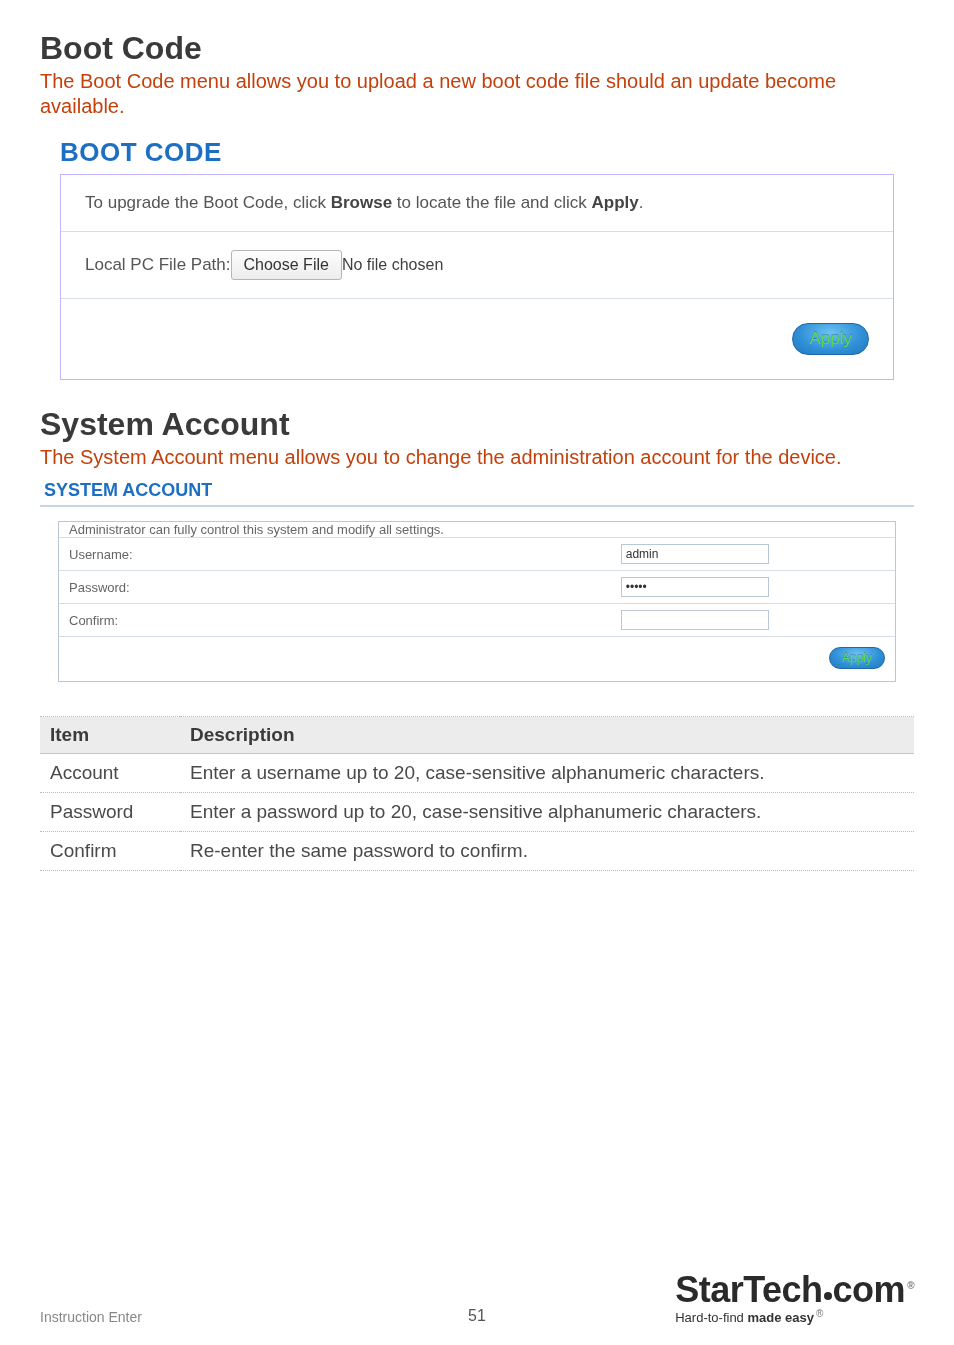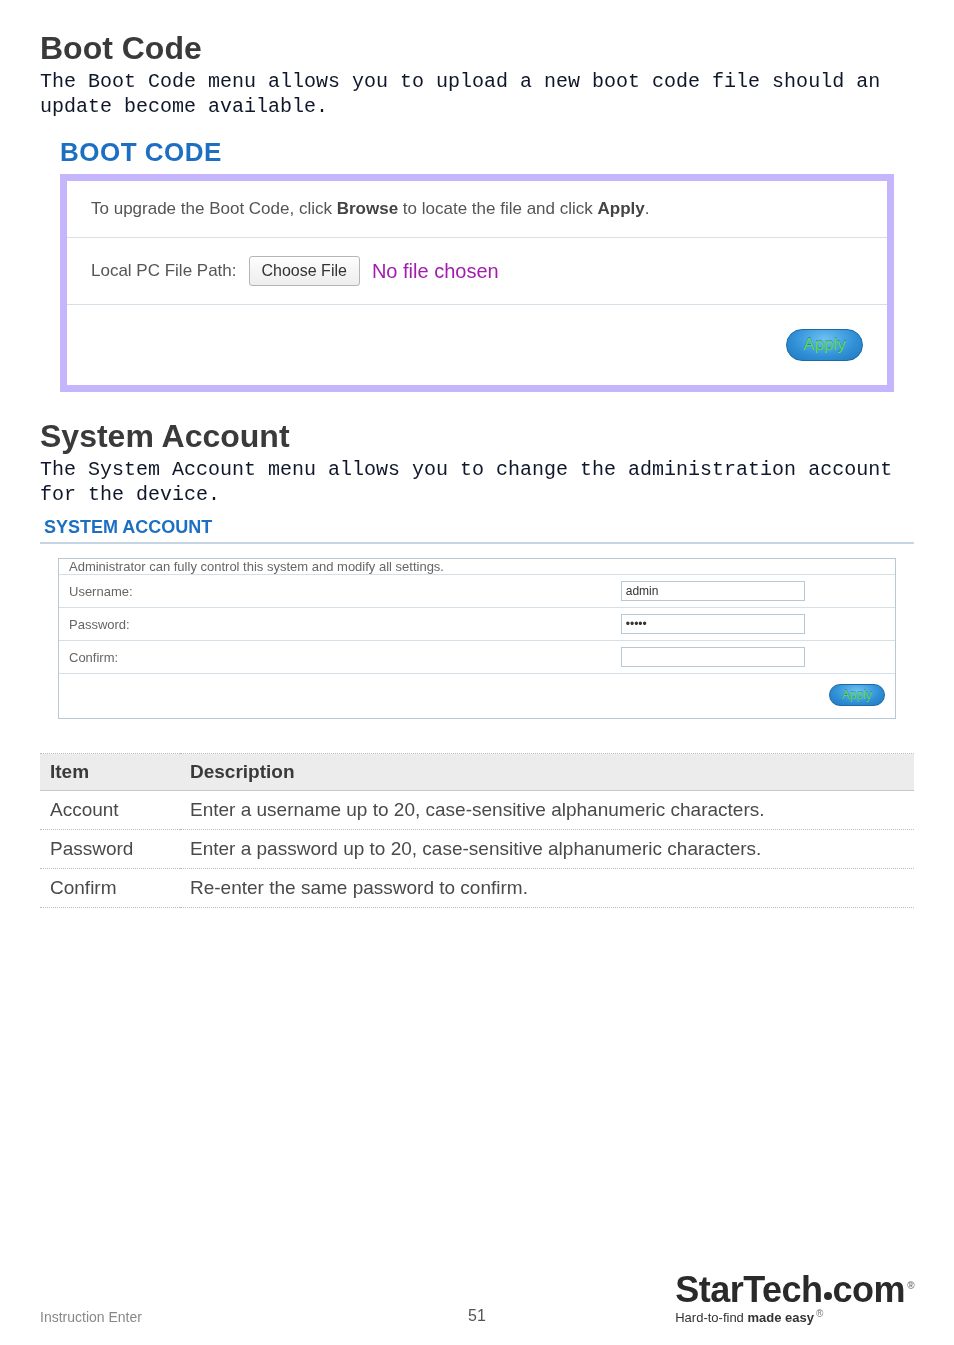--- a/index.html
+++ b/index.html
@@ -13,65 +13,64 @@
     position: relative;
   }
   h2.section-heading {
     font-size: 32px;
     font-weight: bold;
     color: #3a3a3a;
     margin-bottom: 2px;
   }
   p.section-desc {
     font-size: 20px;
-    color: #0f172a;
+    color: #c2410c;
     line-height: 1.25;
     margin-bottom: 10px;
-    font-family: Liberation Mono, monospace;
   }
   
   .panel-title-blue {
     font-family: Arial, sans-serif;
     font-size: 26px;
     font-weight: bold;
     color: #1d6fc2;
     letter-spacing: 0.5px;
     margin: 18px 0 6px 20px;
   }
   .boot-panel {
-    border: 7px solid #c4b5fd;
+    border: 1px solid #c4b5fd;
     margin: 0 20px 26px 20px;
   }
   .boot-row {
     padding: 18px 24px;
     font-family: Arial, sans-serif;
     font-size: 17px;
     color: #555;
     border-bottom: 1px solid #d6dee6;
   }
   .boot-row:last-child { border-bottom: none; }
   .boot-row .bold { font-weight: bold; color: #444; }
   .file-row {
     display: flex;
     align-items: center;
-    gap: 12px;
+    gap: 0;
   }
   .file-button {
     font-family: Arial, sans-serif;
     font-size: 16px;
     background: linear-gradient(#fdfdfd,#ededed);
     border: 1px solid #b5b5b5;
     border-radius: 3px;
     padding: 5px 12px;
     color: #333;
     box-shadow: inset 0 1px 0 #fff;
   }
   .file-status {
-    font-size: 20px;
-    color: #a21caf;
+    font-size: 16px;
+    color: #404040;
   }
   .apply-row {
     display: flex;
     justify-content: flex-end;
     padding: 24px 24px;
   }
   .apply-btn {
     display: inline-flex;
     align-items: center;
     justify-content: center;
@@ -129,21 +128,21 @@
   }
   .sys-row .cell-b {
     flex: 1;
     padding: 6px 10px;
   }
   .sys-row.single .cell-a { flex: 1; }
   .sys-input {
     font-family: Arial, sans-serif;
     font-size: 12px;
     color: #333;
-    width: 184px;
+    width: 148px;
     height: 20px;
     border: 1px solid #b9c8d6;
     padding: 2px 4px;
     background: #fff;
   }
   .sys-apply-row {
     display: flex;
     justify-content: flex-end;
     padding: 10px 10px 12px 10px;
   }

